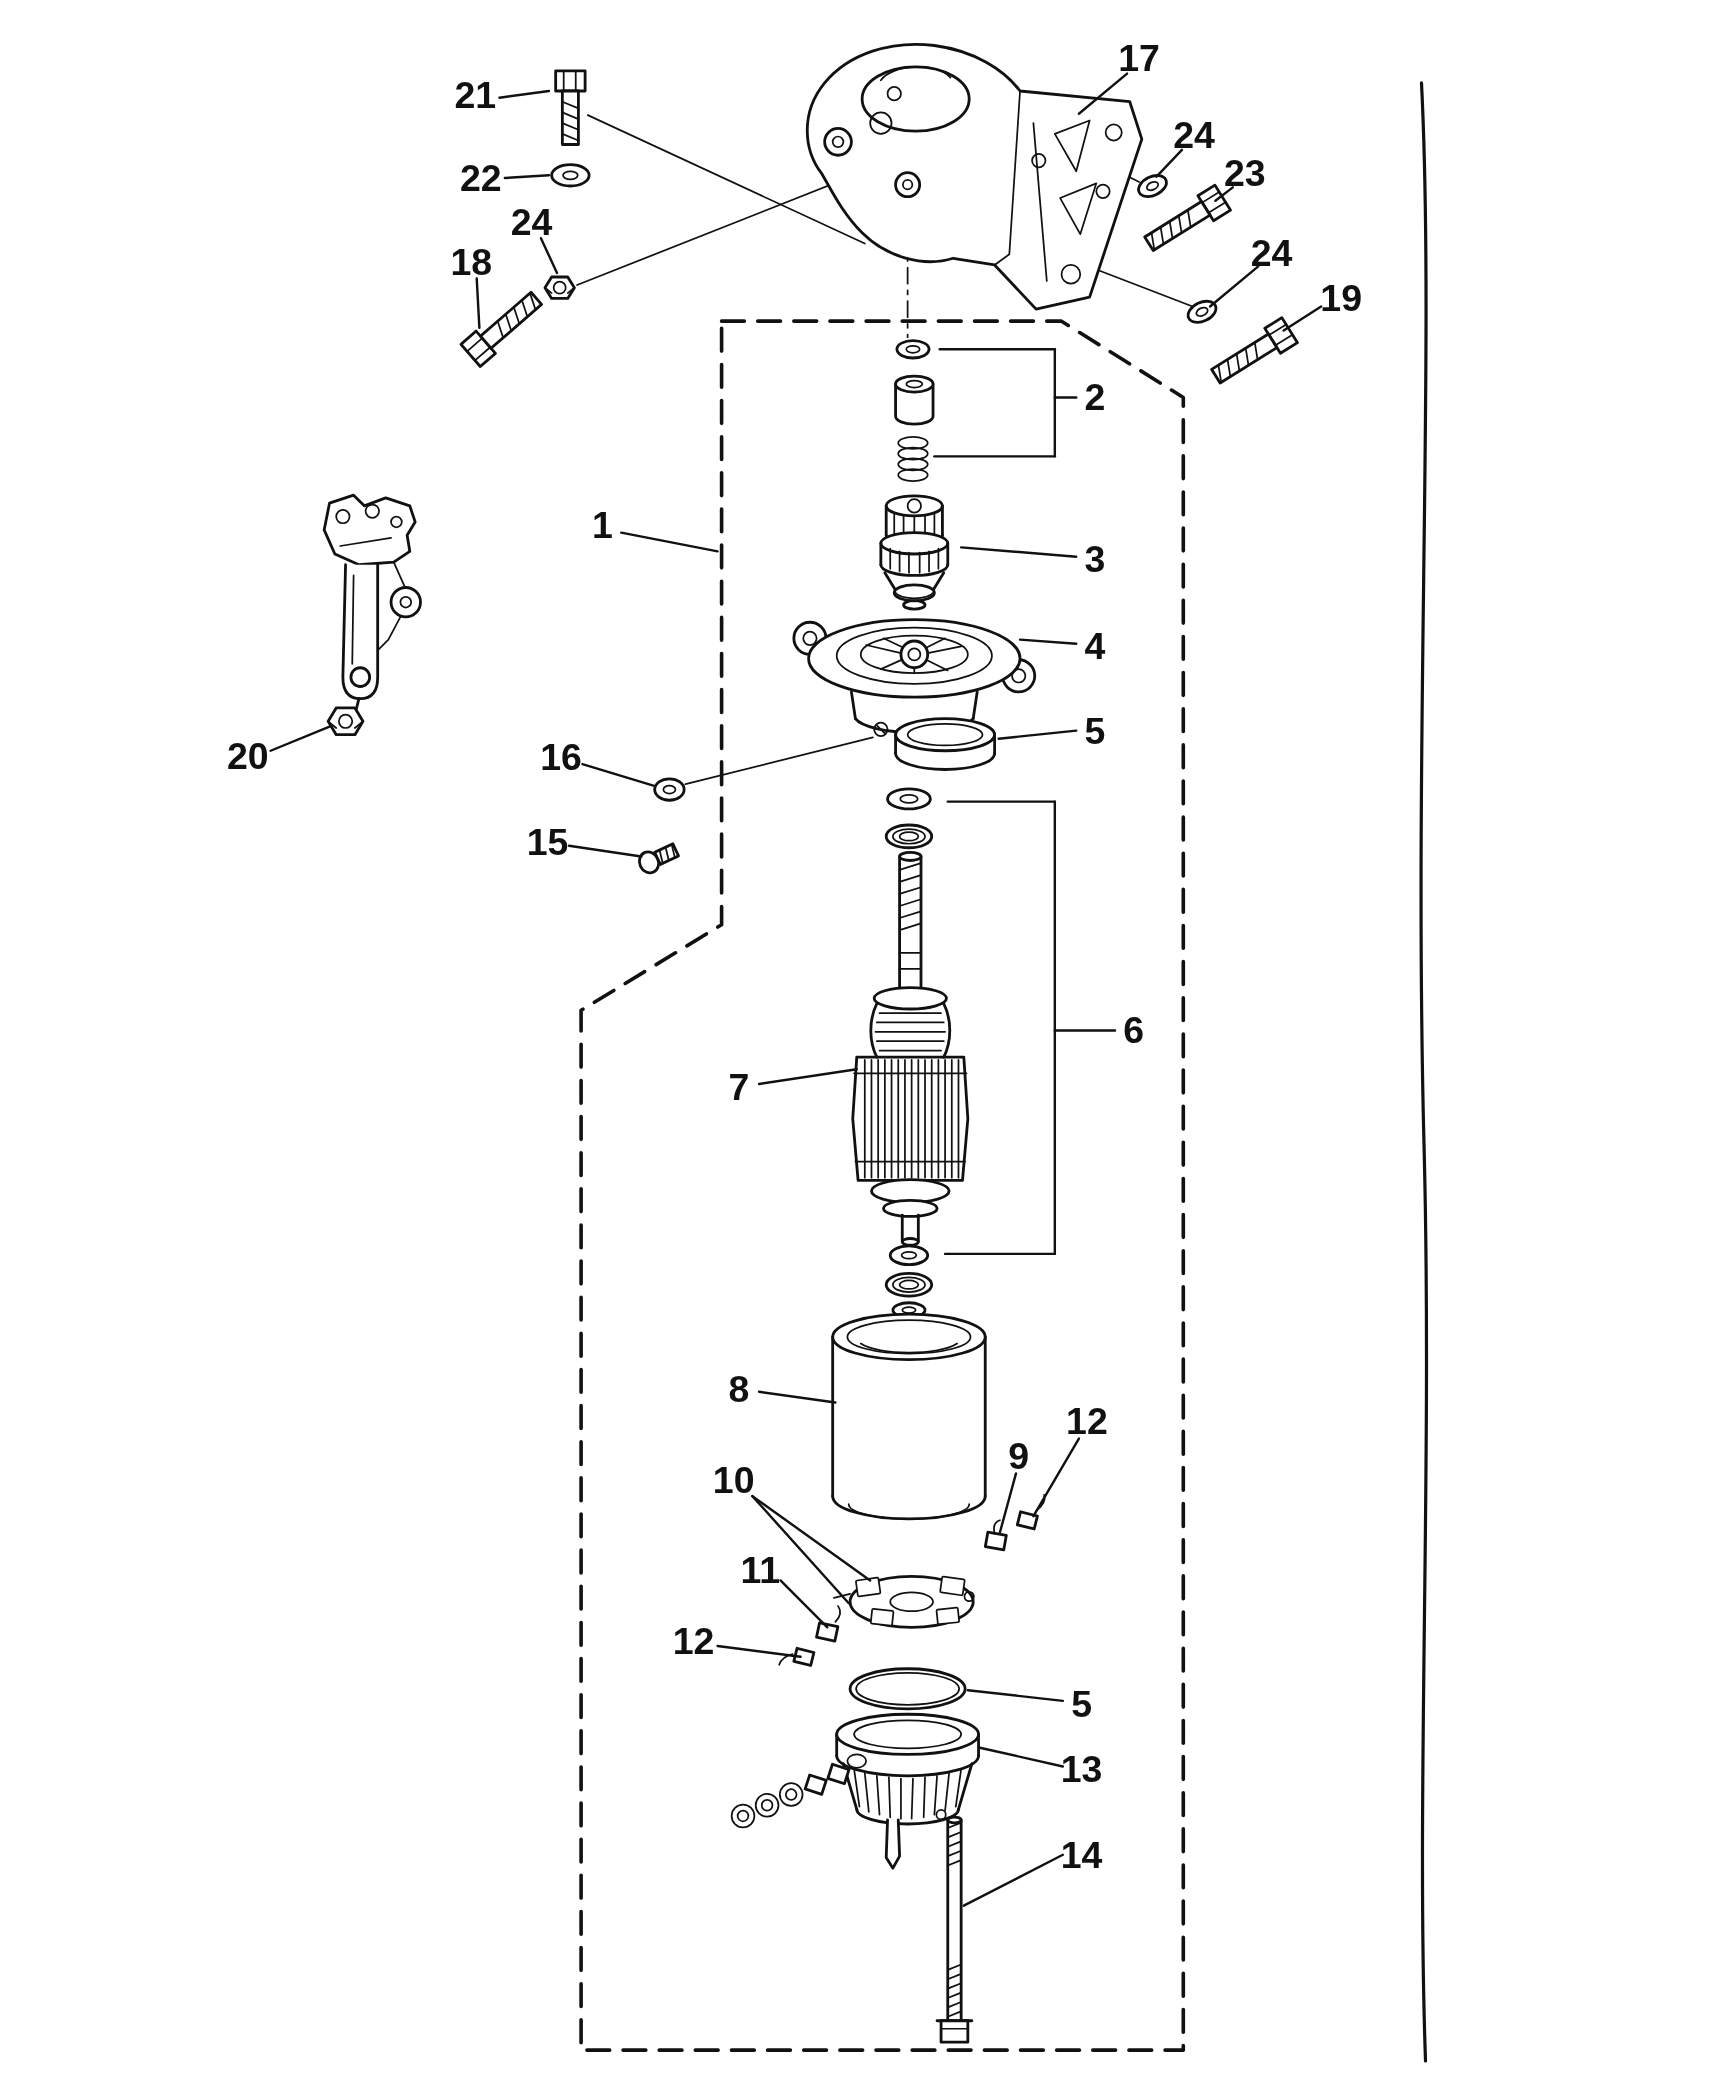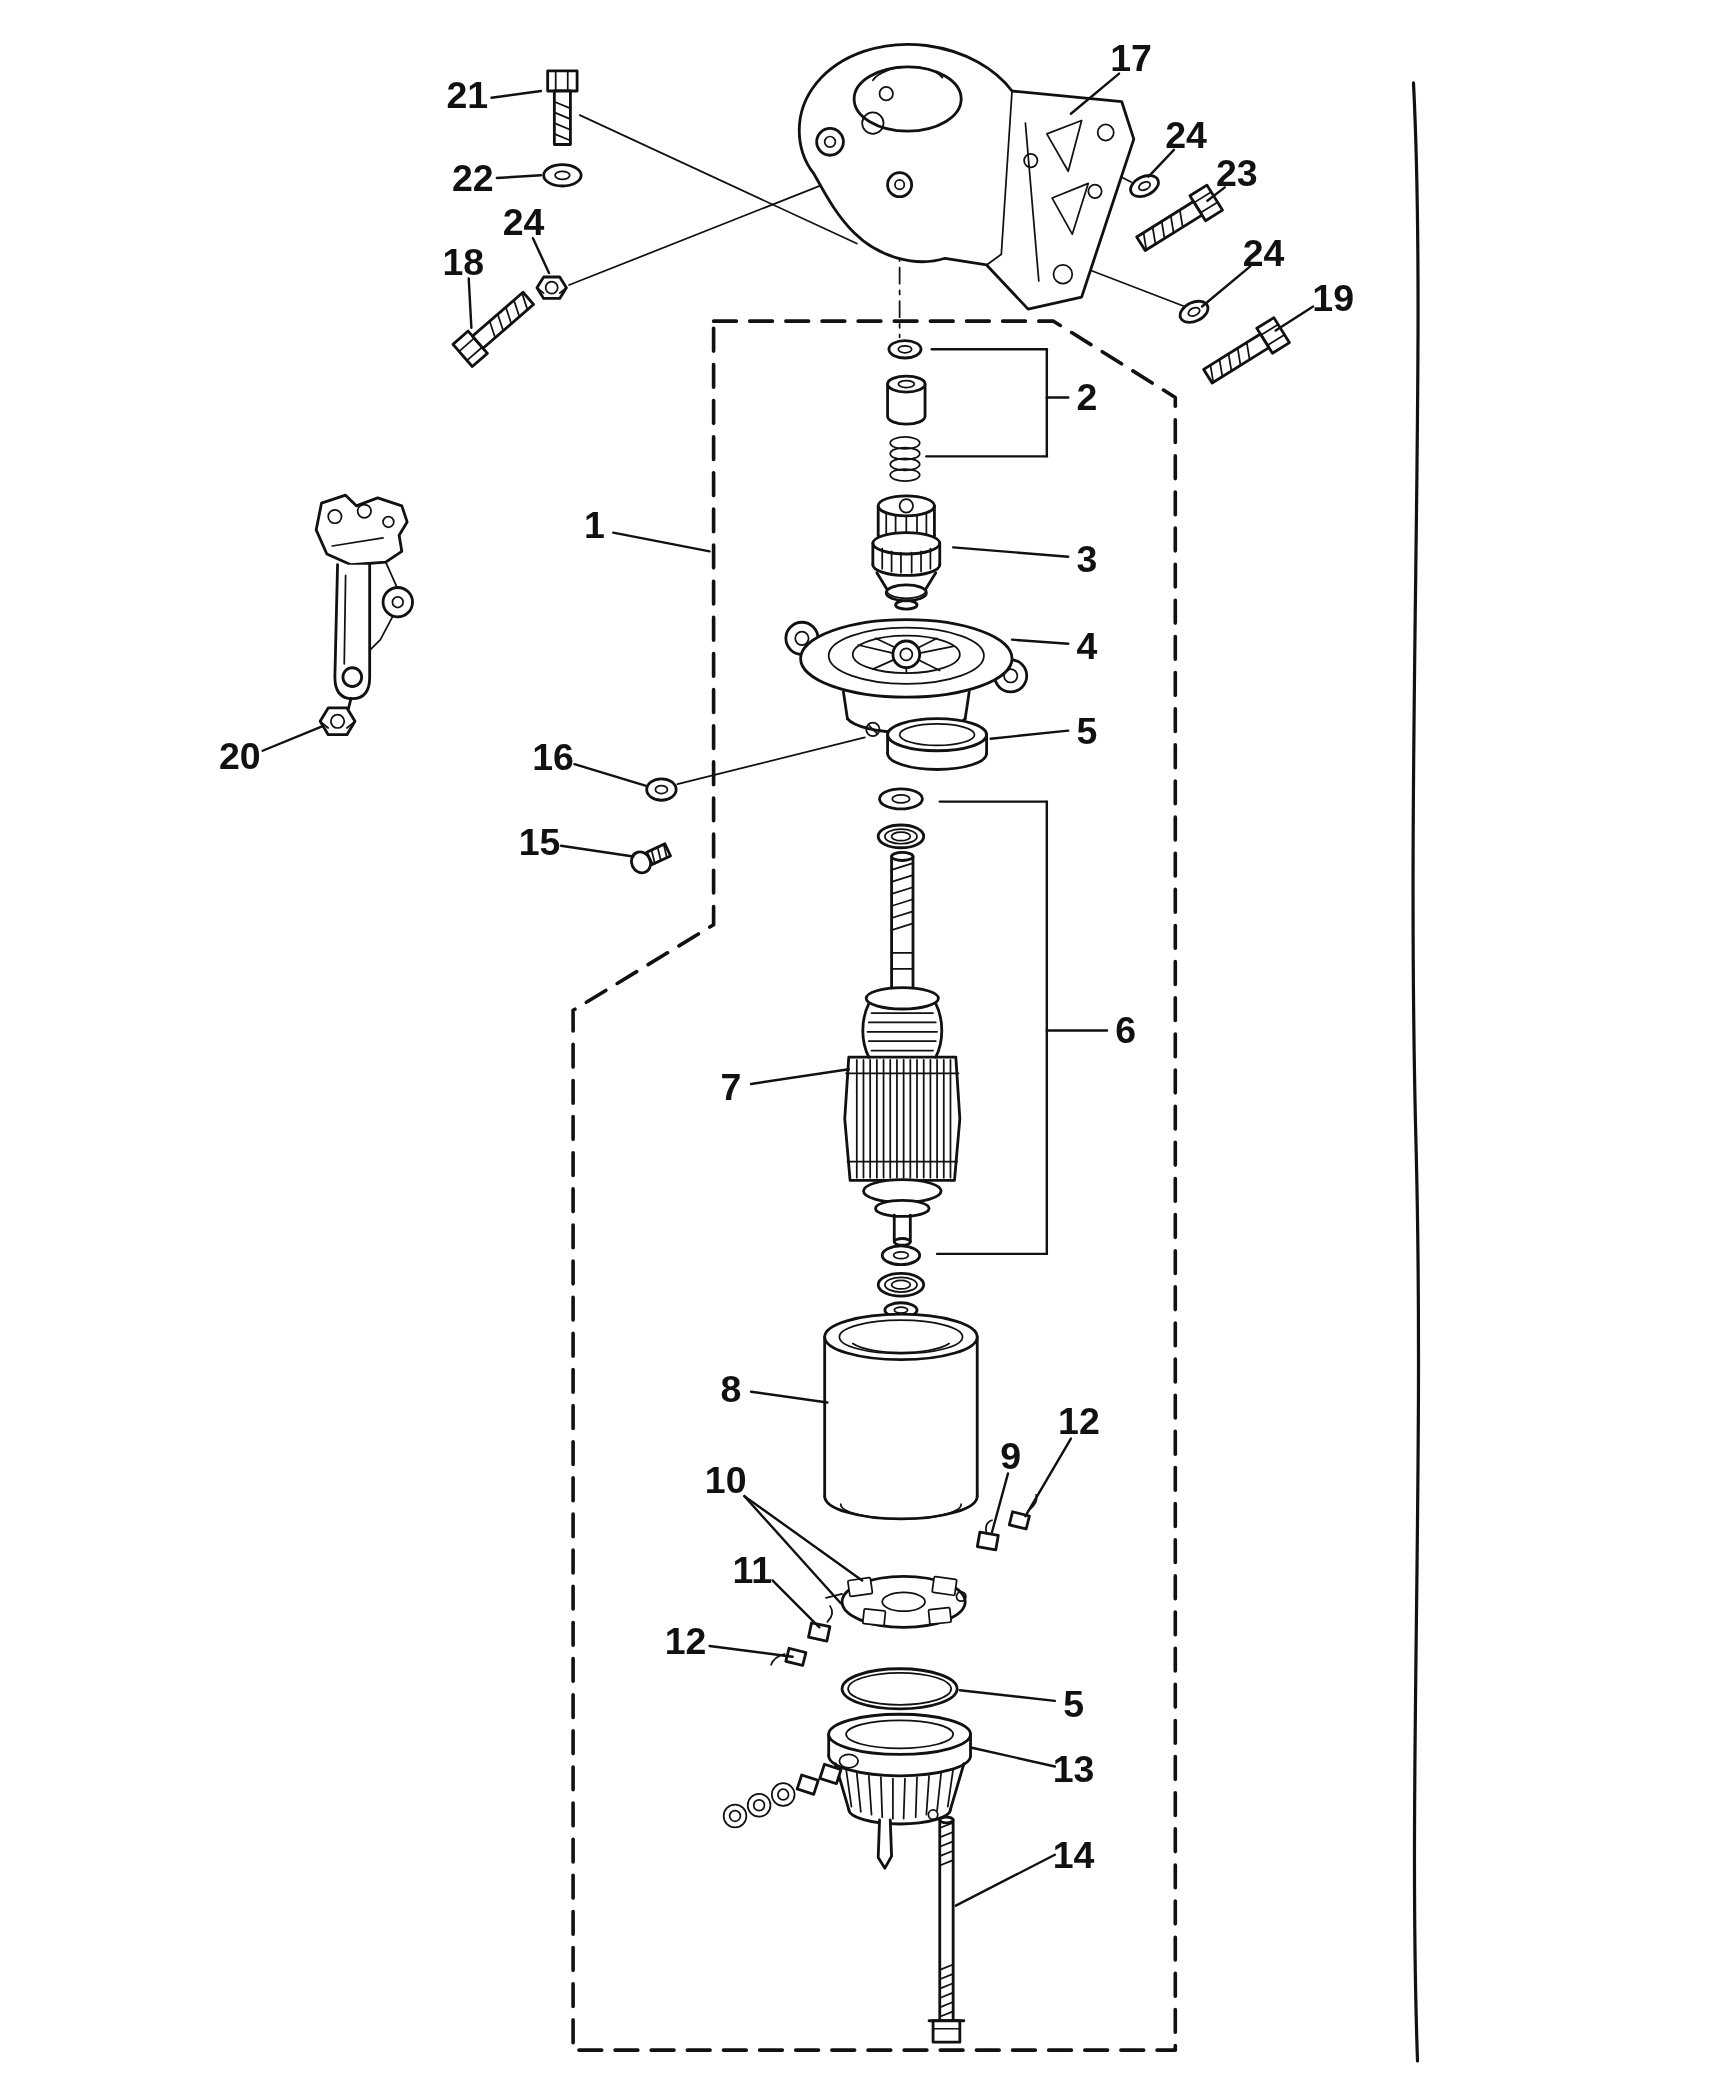--- a/index.html
+++ b/index.html
@@ -1,17 +1,17 @@
 <!DOCTYPE html>
 <html style="--ink: #111111; --paper: #ffffff;font-size:13px"><head>
 <meta charset="utf-8">
 <style>
   :root{ --ink:#111111; --paper:#ffffff; }
   html,body{margin:0;padding:0;background:var(--paper);}
-  .page{position:relative;width:1496px;height:2097px;background:var(--paper);overflow:hidden;}
+  .page{position:relative;width:1496px;height:2097px;background:var(--paper);overflow:hidden;padding-left:8px;}
   #d{display:block;width:1735px;height:2097px;}
   
   #d path,#d ellipse,#d circle,#d rect,#d polyline{
     fill:none;stroke:var(--ink);stroke-width:2.1;
     stroke-linecap:round;stroke-linejoin:round;
   }
   #d .s1{stroke-width:1.3;}
   #d .fw{fill:#fff;}
   #d .dashed{stroke-dasharray:17 10;stroke-width:2.7;}
   #d .dashdot{stroke-dasharray:12 5 3 5;stroke-width:1.3;}

